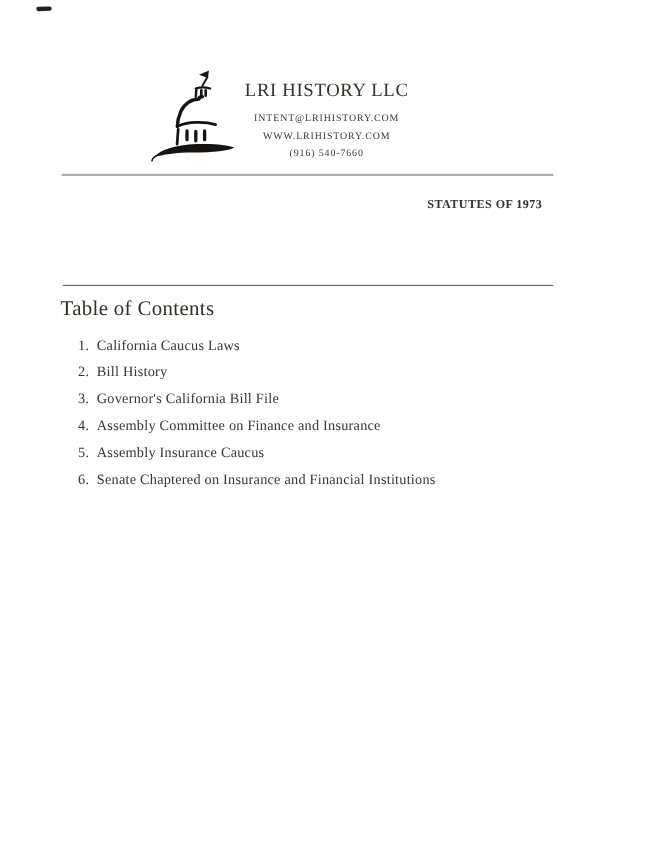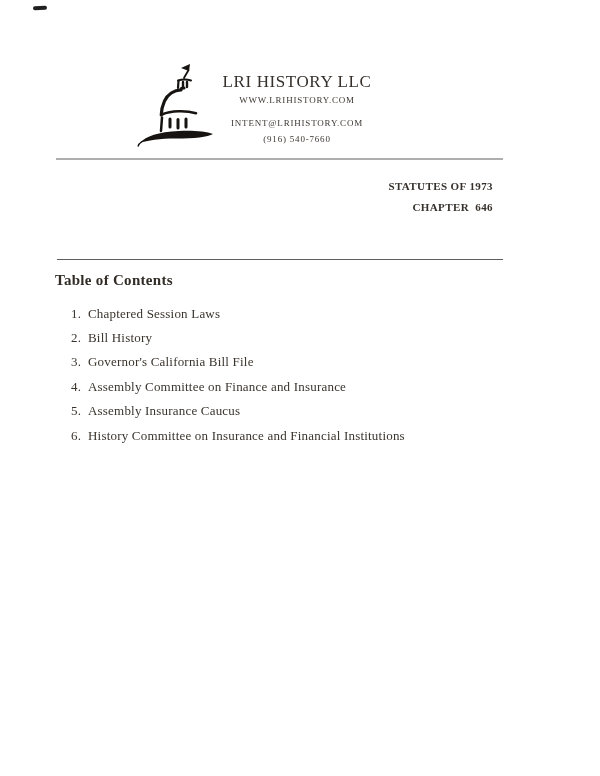--- a/index.html
+++ b/index.html
@@ -43,22 +43,22 @@
   .reference{
     position:absolute;right:107px;top:176px;
     text-align:right;font-weight:bold;
     font-size:11px;line-height:20.5px;letter-spacing:0.4px;
     color:#35302b;
   }
   .reference .pre{white-space:pre;}
   
   .toc{position:absolute;left:55px;top:271px;width:480px;}
   .toc h2{
-    margin:0;font-size:15px;line-height:19px;letter-spacing:0.3px;
-    font-weight:bold;color:#322d26;
+    margin:0;font-size:19px;line-height:19px;letter-spacing:0.3px;
+    font-weight:normal;color:#322d26;
   }
   .toc ol{
     list-style:none;margin:11.5px 0 0 0;padding:0;
   }
   .toc li{
     display:flex;align-items:baseline;
     padding-left:16px;
     font-size:13px;line-height:24.4px;letter-spacing:0.2px;
     color:var(--body-text);
   }
@@ -99,58 +99,57 @@
 
         <path d="M28 56.5 L27 70" stroke-width="2.5"></path>
 
         <path d="M6 82 C12 75 24 71 45 70 C60 69.4 72 70.5 79 73 C74 76 60 77.6 42 77.6 C26 77.6 13 79.5 6 82 Z" fill="#171310" stroke="none"></path>
         <path d="M8 80.5 C5.8 82 4.5 83.2 4.2 85" stroke-width="1.5"></path>
       </svg>
     </div>
 
     <div class="contact">
       <div class="company">LRI HISTORY LLC</div>
+      <div class="contact-line first">INTENT@LRIHISTORY.COM</div>
       <div class="contact-line">WWW.LRIHISTORY.COM</div>
-      <div class="contact-line first">INTENT@LRIHISTORY.COM</div>
       <div class="contact-line">(916) 540-7660</div>
     </div>
   </header>
 
   <div class="rule rule-top"></div>
 
   <div class="reference">
     <div>STATUTES OF 1973</div>
-    <div class="pre">CHAPTER  646</div>
   </div>
 
   <div class="rule rule-toc"></div>
 
   <section class="toc">
     <h2>Table of Contents</h2>
     <ol>
       <li class="toc-item">
         <span class="num">1.</span>
-        <span class="label">Chaptered Session Laws</span>
+        <span class="label">California Caucus Laws</span>
       </li>
       <li class="toc-item">
         <span class="num">2.</span>
         <span class="label">Bill History</span>
       </li>
       <li class="toc-item">
         <span class="num">3.</span>
         <span class="label">Governor's California Bill File</span>
       </li>
       <li class="toc-item">
         <span class="num">4.</span>
         <span class="label">Assembly Committee on Finance and Insurance</span>
       </li>
       <li class="toc-item">
         <span class="num">5.</span>
         <span class="label">Assembly Insurance Caucus</span>
       </li>
       <li class="toc-item">
         <span class="num">6.</span>
-        <span class="label">History Committee on Insurance and Financial Institutions</span>
+        <span class="label">Senate Chaptered on Insurance and Financial Institutions</span>
       </li>
     </ol>
   </section>
 
 </div>
 
 </body></html>

